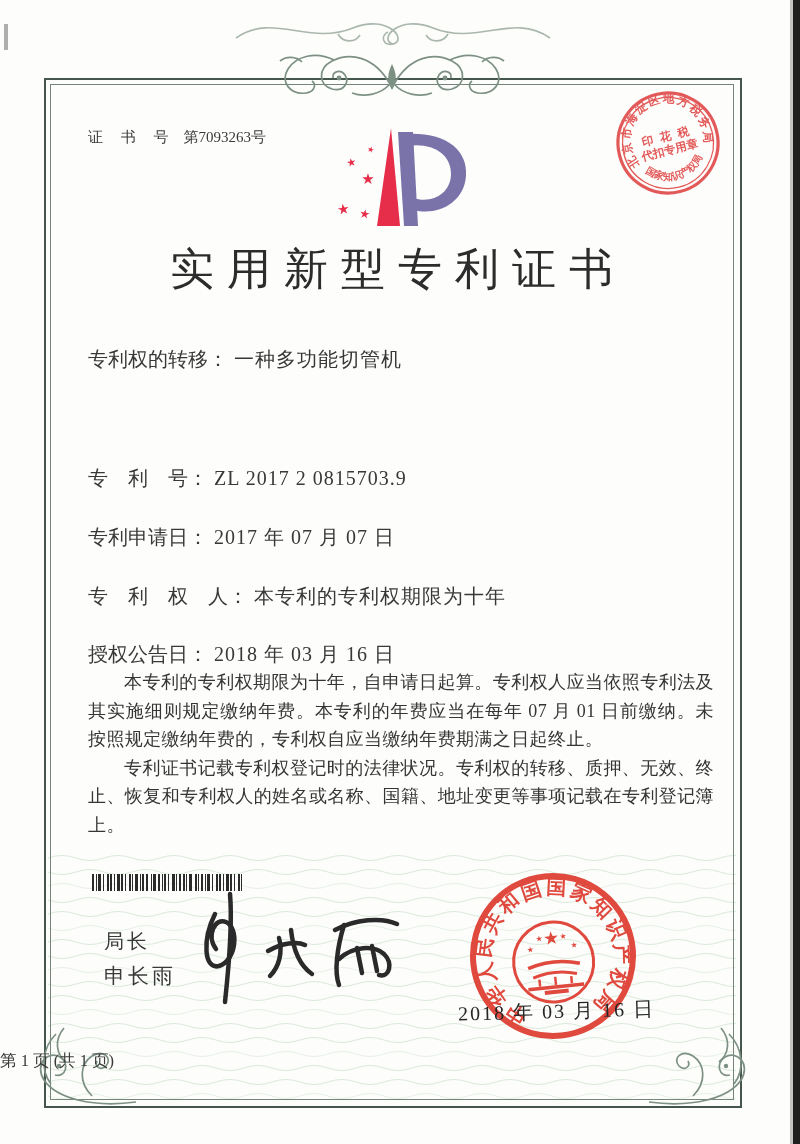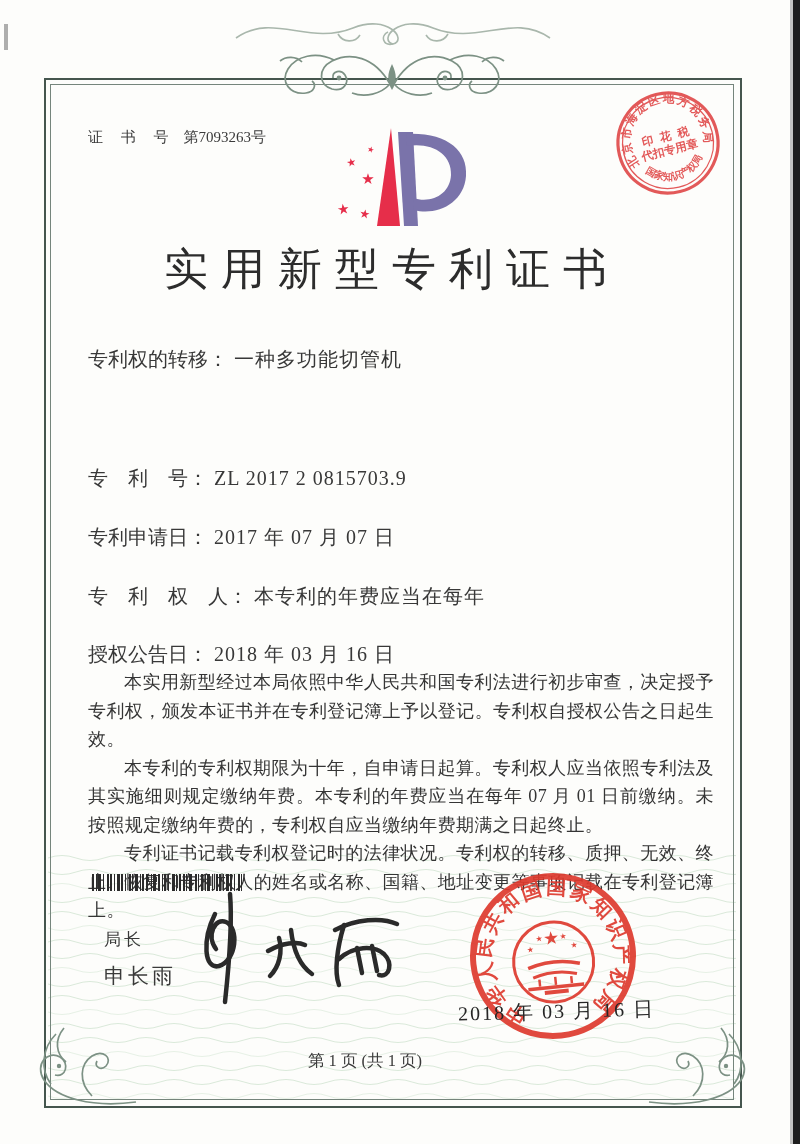--- a/index.html
+++ b/index.html
@@ -10,38 +10,38 @@
   .scan-edge-right{right:0;top:0;width:7px;height:1144px;background:#1e1e1e;}
   .scan-edge-right2{right:7px;top:0;width:3px;height:1144px;background:#8a8a8a;opacity:.5;}
   .scan-mark{left:4px;top:24px;width:4px;height:26px;background:#9a9a9a;opacity:.8;}
   
   .frame{left:44px;top:78px;width:694px;height:1026px;border:2.5px solid #45564e;}
   .frame-inner{left:50px;top:84px;width:682px;height:1014px;border:1px solid #75857c;}
   
   .cert-no{left:88px;top:128px;font-size:15px;color:#3a3a3a;}
   .cert-no .sp{letter-spacing:7px;margin-right:8px;}
   .title{left:0;top:240px;width:784px;text-align:center;font-size:44px;color:#2c2c2c;
-         letter-spacing:13px;font-weight:500;}
+         letter-spacing:13px;font-weight:500;padding-left:6px;}
   
   .field{left:88px;font-size:20px;color:#383838;white-space:nowrap;}
   .field .val{margin-left:6px;letter-spacing:1px;}
   
   .body-text{left:88px;top:668px;width:626px;font-size:18px;line-height:28.5px;
              text-align:justify;color:#353535;}
   .body-text p{margin:0;text-indent:2em;letter-spacing:.4px;}
   
   .barcode{left:92px;top:874px;width:202px;height:17px;display:flex;align-items:stretch;}
   .barcode i{display:block;background:#2b2b2b;height:100%;}
   
-  .signer-title{left:104px;top:928px;font-size:17px;color:#3a3a3a;letter-spacing:3px;}
+  .signer-title{left:104px;top:928px;font-size:20px;color:#3a3a3a;letter-spacing:3px;}
   .signer-name{left:104px;top:962px;font-size:21px;color:#3a3a3a;letter-spacing:3px;}
   
   .seal-date{left:458px;top:998px;font-size:20px;color:#262626;letter-spacing:2px;
              transform:rotate(-1.5deg);font-weight:500;}
-  .footer{left:0;top:1050px;width:730px;text-align:center;font-size:16.5px;color:#3a3a3a;}
+  .footer{left:0;top:1050px;width:730px;text-align:left;font-size:16.5px;color:#3a3a3a;}
   svg{display:block;}
 </style>
 </head>
 <body>
 
 <div class="page">
 
   <div class="abs scan-edge-right2"></div>
   <div class="abs scan-edge-right"></div>
   <div class="abs scan-mark"></div>
@@ -156,28 +156,27 @@
   <div class="abs field" style="top:346px">
     <span>专利权的转移：</span><span class="val">一种多功能切管机</span>
   </div>
   <div class="abs field" style="top:465px">
     <span>专　利　号：</span><span class="val">ZL 2017 2 0815703.9</span>
   </div>
   <div class="abs field" style="top:524px">
     <span>专利申请日：</span><span class="val">2017 年 07 月 07 日</span>
   </div>
   <div class="abs field" style="top:583px">
-    <span>专　利　权　人：</span><span class="val">本专利的年费应当在每年</span>
+    <span>专　利　权　人：</span><span class="val">本专利的专利权期限为十年</span>
   </div>
   <div class="abs field" style="top:641px">
     <span>授权公告日：</span><span class="val">2018 年 03 月 16 日</span>
   </div>
 
   <div class="abs body-text">
-    <p>本实用新型经过本局依照中华人民共和国专利法进行初步审查，决定授予专利权，颁发本证书并在专利登记簿上予以登记。专利权自授权公告之日起生效。</p>
     <p>本专利的专利权期限为十年，自申请日起算。专利权人应当依照专利法及其实施细则规定缴纳年费。本专利的年费应当在每年 07 月 01 日前缴纳。未按照规定缴纳年费的，专利权自应当缴纳年费期满之日起终止。</p>
     <p>专利证书记载专利权登记时的法律状况。专利权的转移、质押、无效、终止、恢复和专利权人的姓名或名称、国籍、地址变更等事项记载在专利登记簿上。</p>
   </div>
 
   <div class="abs barcode" id="barcode">
       <i style="width: 2px; margin-right: 2px;"></i>
       <i style="width: 1px; margin-right: 1px;"></i>
       <i style="width: 3px; margin-right: 2px;"></i>
       <i style="width: 1px; margin-right: 3px;"></i>
       <i style="width: 2px; margin-right: 1px;"></i>

